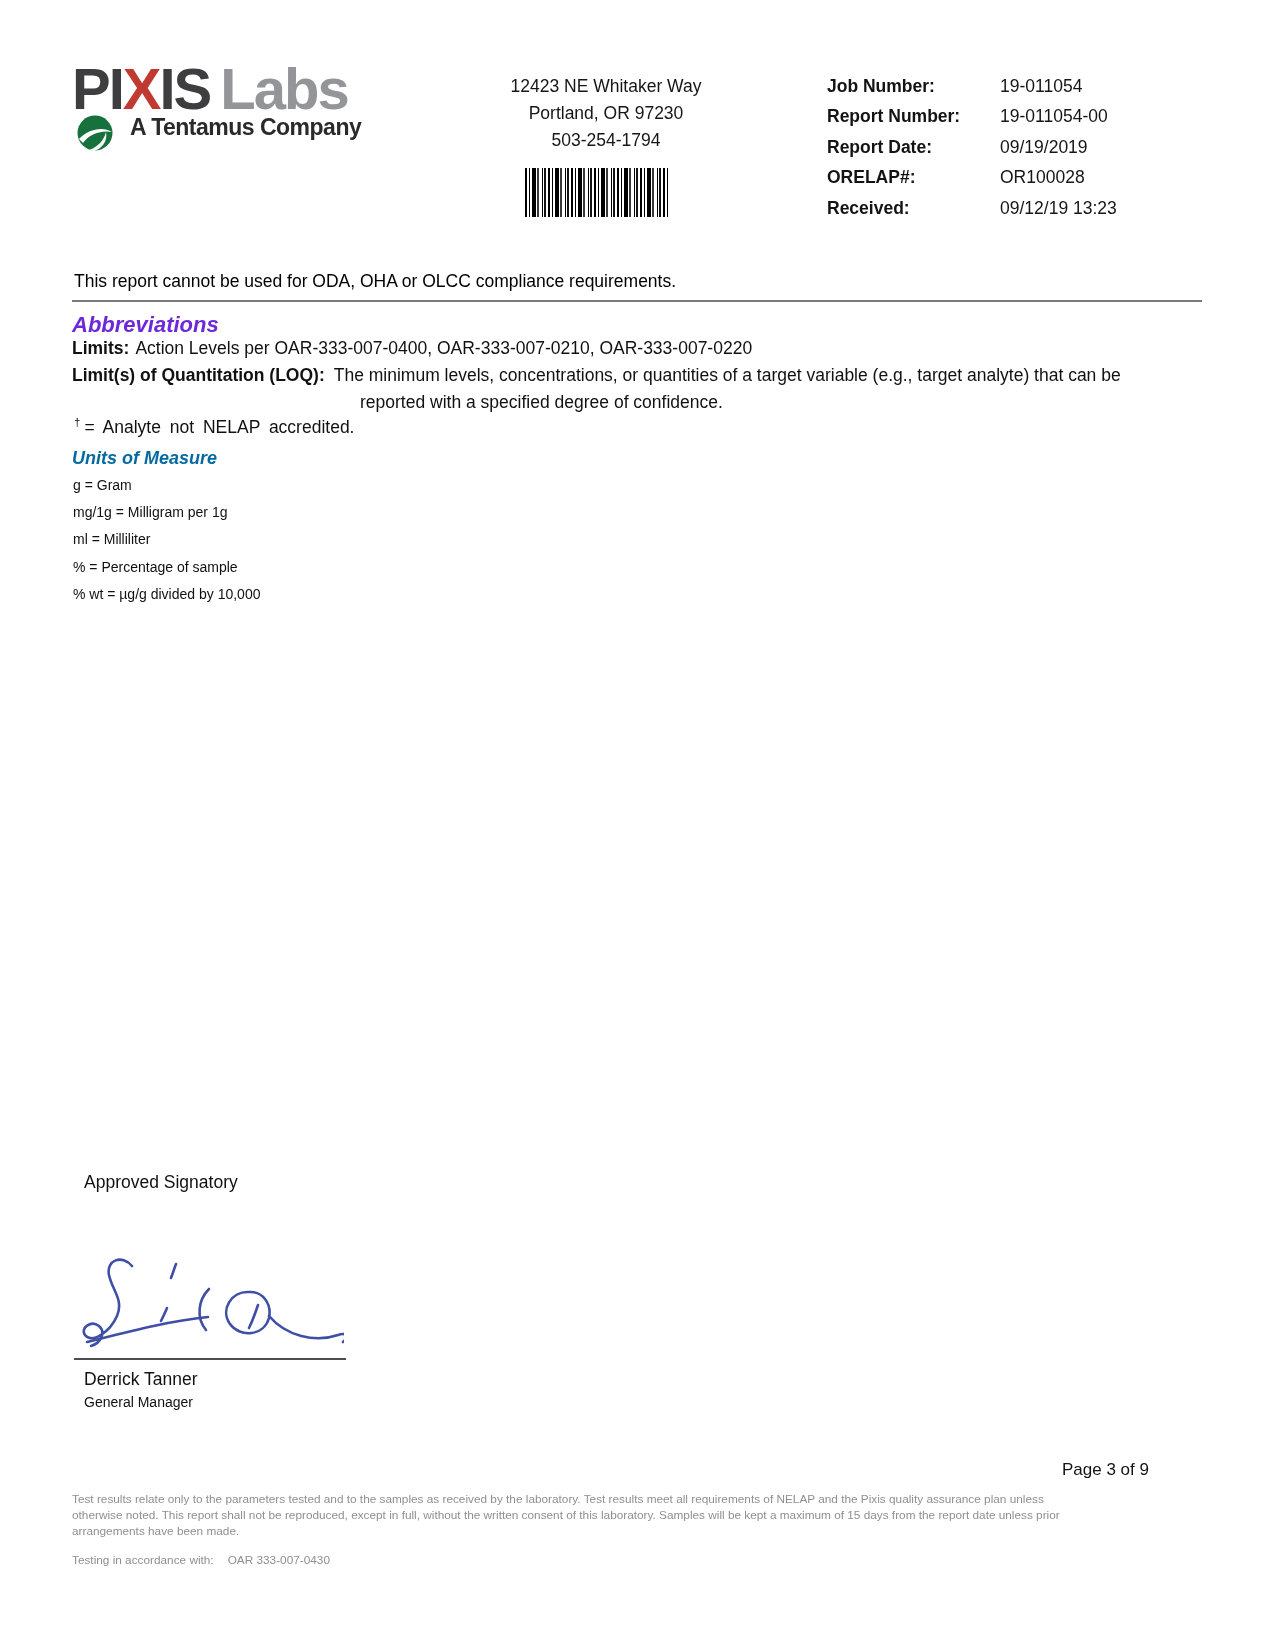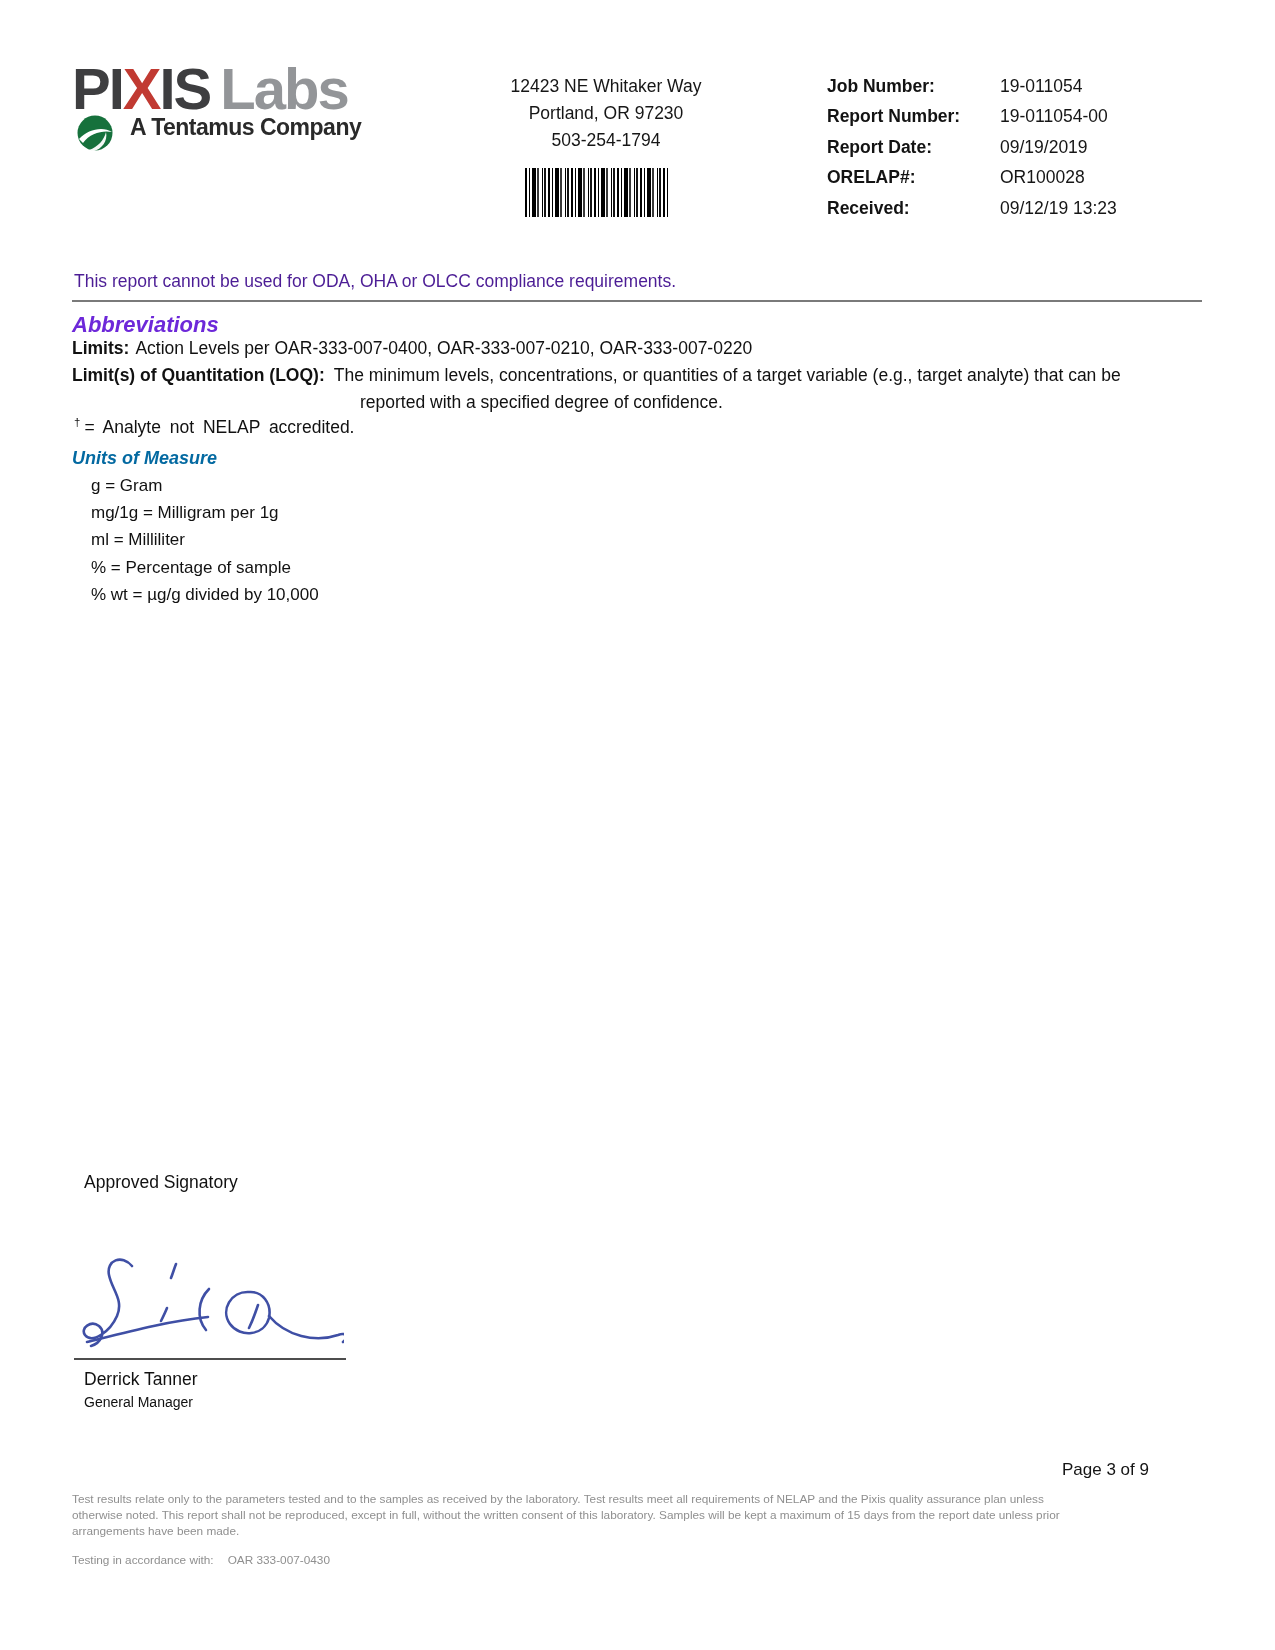--- a/index.html
+++ b/index.html
@@ -37,36 +37,36 @@
       #000 7px 11px, #fff 11px 12px, #3a3a3a 12px 14px, #fff 14px 17px,
       #000 17px 18px, #fff 18px 19px, #141414 19px 21px, #fff 21px 23px);
   }
 
   .info-block { position:absolute; left:827px; top:76px; width:330px; }
   .info-row { display:flex; height:30.4px; align-items:flex-start; }
   .info-label { width:173px; font-size:17.5px; font-weight:700; color:#131313; white-space:nowrap; }
   .info-value { font-size:17.5px; color:#161616; white-space:nowrap; }
 
   
-  .notice { position:absolute; left:74px; top:271px; font-size:17.5px; color:#4c1d95; }
+  .notice { position:absolute; left:74px; top:271px; font-size:17.5px; color:#000000; }
   .rule   { position:absolute; left:72px; top:300px; width:1130px; border-top:2.5px solid #7a7a7a; }
 
   
   .abbr-title { position:absolute; left:72px; top:312px; font-size:22px; font-weight:700; font-style:italic; color:#6d28d9; }
   .limits-line { position:absolute; left:72px; top:338px; font-size:17.5px; white-space:nowrap; }
   .limits-line b { font-weight:700; margin-right:6px; }
   .loq-line1 { position:absolute; left:72px; top:365px; font-size:17.5px; white-space:nowrap; }
   .loq-line1 b { font-weight:700; margin-right:9px; }
   .loq-line2 { position:absolute; left:360px; top:392px; font-size:17.5px; }
   .dagger-line { position:absolute; left:74px; top:416px; font-size:17.5px; word-spacing:4px; }
   .dagger-line sup { font-size:11.5px; margin-right:4px; }
 
   
   .units-title { position:absolute; left:72px; top:448px; font-size:18px; font-weight:700; font-style:italic; color:#0369a1; }
-  .units-list  { position:absolute; left:91px; top:472px; font-size:17px; line-height:27.2px; }
+  .units-list  { position:absolute; left:73px; top:472px; font-size:14px; line-height:27.2px; }
 
   
   .approved   { position:absolute; left:84px; top:1172px; font-size:17.5px; }
   .sig-svg    { position:absolute; left:72px; top:1258px; }
   .sig-line   { position:absolute; left:74px; top:1358px; width:272px; border-top:2px solid #4d4d4d; }
   .sig-name   { position:absolute; left:84px; top:1369px; font-size:17.5px; }
   .sig-title  { position:absolute; left:84px; top:1394px; font-size:14px; }
 
   
   .page-num   { position:absolute; left:1062px; top:1460px; font-size:17px; color:#141414; }

